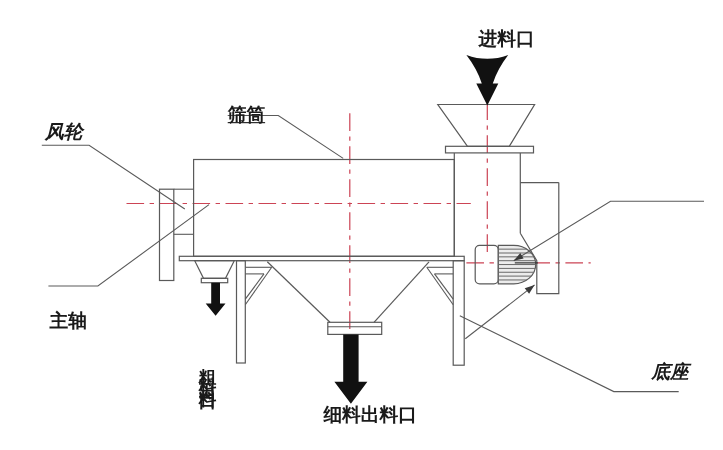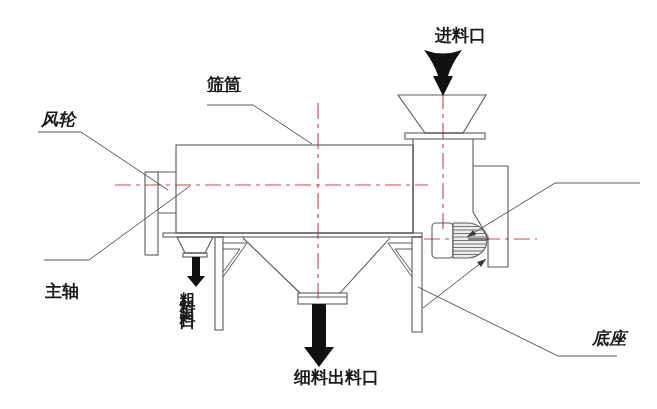--- a/index.html
+++ b/index.html
@@ -5,21 +5,21 @@
   :root{
     --centerline:#cc4455;
     --line:#5a5a5a;
     --arrow:#111111;
     --bg:#ffffff;
     --text:#1a1a1a;
   }
   html,body{margin:0;padding:0;background:var(--bg);}
   .stage{
     position:relative;width:657px;height:409px;background:var(--bg);
-    font-family:"Liberation Serif","DejaVu Serif",serif;overflow:hidden;
+    font-family:"Liberation Serif","DejaVu Serif",serif;overflow:hidden;text-align:center;
   }
   .stage svg{position:absolute;left:0;top:0;}
   .s{fill:none;stroke:var(--line);stroke-width:1.1;}
   .thin{fill:none;stroke:var(--line);stroke-width:1;}
   .cl{stroke:var(--centerline);stroke-width:1.1;fill:none;stroke-dasharray:16 5 4 5;}
   .blk{fill:var(--arrow);stroke:none;}
   .fin{stroke:#666;stroke-width:0.9;}
   .lbl{
     position:absolute;color:var(--text);font-weight:bold;font-size:17px;
     line-height:1.1;white-space:nowrap;
@@ -125,19 +125,19 @@
       <polyline class="thin" points="44,260 89,260 190,186"></polyline>
       <polyline class="thin" points="640,183 555,183 467,237"></polyline>
       <polygon fill="#3a3a3a" points="467,237 473,230 476,235"></polygon>
       <polyline class="thin" points="617,356 558,356 418,287"></polyline>
       <line class="thin" x1="423" y1="308" x2="486" y2="259"></line>
       <polygon fill="#3a3a3a" points="486,259 481,267 477,262"></polygon>
     </g>
   </svg>
 
   <div class="lbl" style="left:435px;top:27px;">进料口</div>
-  <div class="lbl" style="left:207px;top:76px;text-decoration:underline;">筛筒</div>
+  <div class="lbl" style="left:207px;top:96px;text-decoration:underline;">筛筒</div>
   <div class="lbl" style="left:41px;top:111px;font-style:italic;">风轮</div>
   <div class="lbl" style="left:45px;top:240px;margin-top:43px;">主轴</div>
   <div class="lbl" style="left:592px;top:330px;font-style:italic;">底座</div>
   <div class="lbl lbl-vertical" style="left:179px;top:280px;height:115px;">粗料出料口</div>
   <div class="lbl" style="left:294px;top:369px;">细料出料口</div>
 </div>
 
 </body></html>

